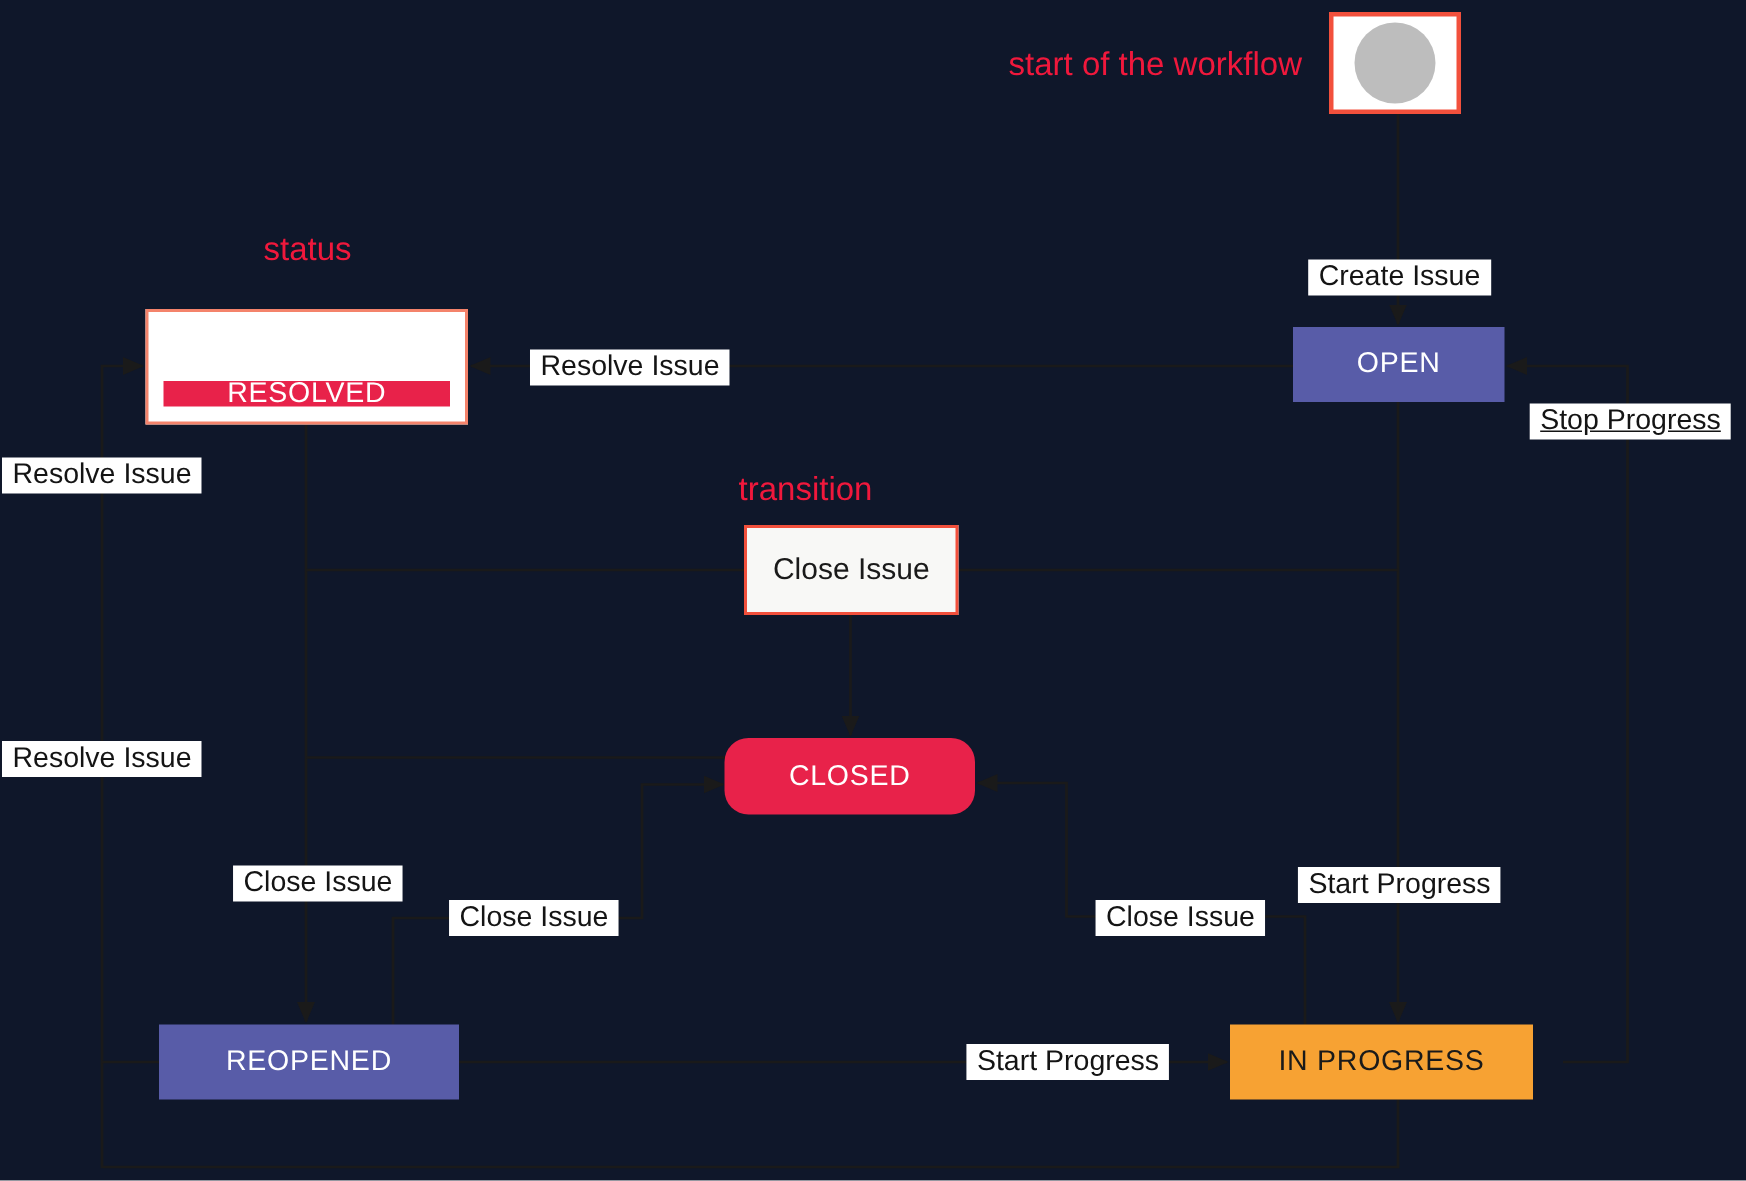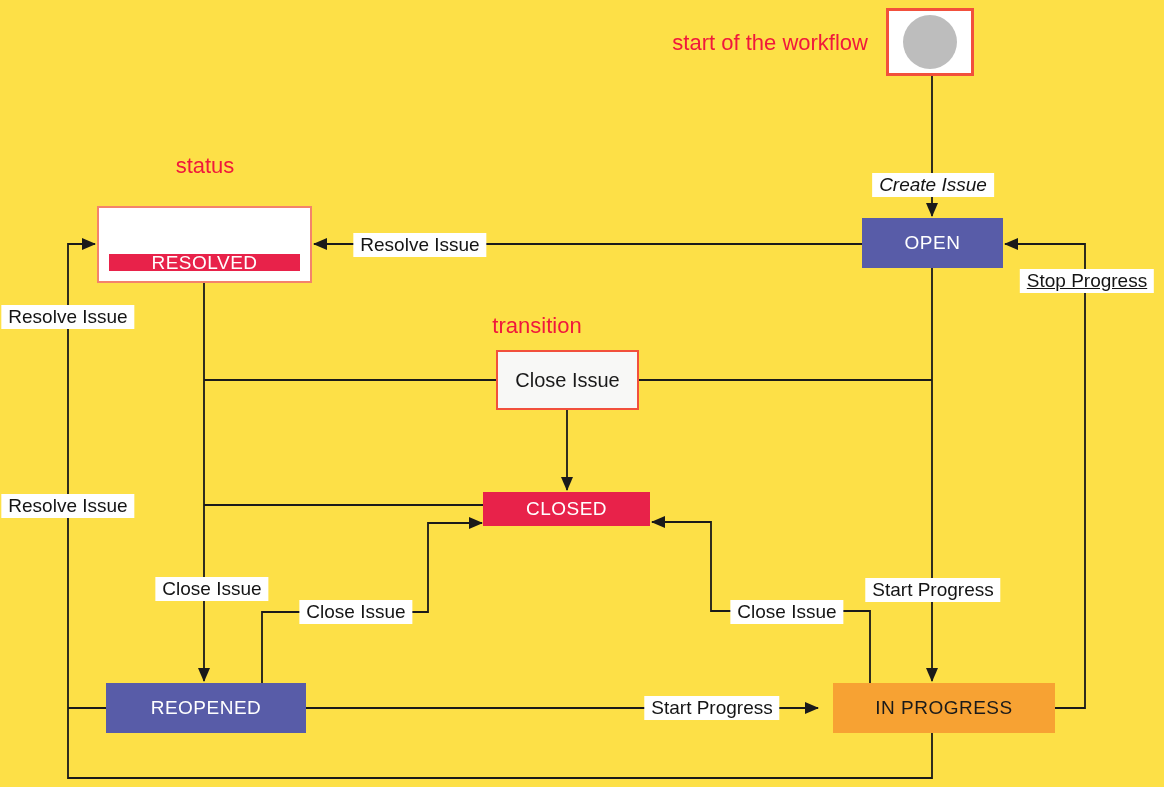--- a/index.html
+++ b/index.html
@@ -1,20 +1,20 @@
 <!DOCTYPE html>
 <html style="--state-blue: #585ca8; --state-red: #e8224a; --state-orange: #f7a233; --highlight-border: #f2503c; --resolved-outline: #f4836b; --annotation-red: #f0183c; --line-black: #1a1a1a; --start-circle-gray: #bdbdbd;"><head>
 <meta charset="utf-8">
 <style>
   html, body { margin: 0; padding: 0; background: #fff; }
   .canvas {
     position: relative;
     width: 1164px;
     height: 787px;
-    background: #fde047;
+    background: #0f172a;
     font-family: "Liberation Sans", sans-serif;
     overflow: hidden;
   }
   svg.wires { position: absolute; left: 0; top: 0; z-index: 1; }
   .wire { fill: none; stroke: var(--line-black, #1a1a1a); stroke-width: 1.8px; }
   .arrowhead { fill: var(--line-black, #1a1a1a); }
 
   .node {
     position: absolute;
     display: flex;
@@ -86,23 +86,23 @@
     transform: translate(-50%, -50%);
     background: #ffffff;
     padding: 1px 7px;
     font-size: 19px;
     color: #141414;
     white-space: nowrap;
     z-index: 2;
   }
 
   .box-open       { left: 862px; top: 218px; width: 141px; height: 50px; }
-  .box-closed     { left: 483px; top: 492px; width: 167px; height: 34px; }
+  .box-closed     { left: 483px; top: 492px; width: 167px; height: 51px; border-radius: 16px; }
   .box-reopened   { left: 106px; top: 683px; width: 200px; height: 50px; }
-  .box-inprogress { left: 820px; top: 683px; width: 222px; height: 50px; margin-left: 13px; }
+  .box-inprogress { left: 820px; top: 683px; width: 202px; height: 50px; }
 </style>
 </head>
 <body>
 
 <div class="canvas">
 
   <svg class="wires" width="1164" height="787" viewBox="0 0 1164 787" aria-hidden="true">
     <defs>
       <marker id="arrow" markerUnits="userSpaceOnUse" markerWidth="16" markerHeight="14" refX="13" refY="6" orient="auto">
         <path class="arrowhead" d="M0,0 L14,6 L0,12 Z"></path>
@@ -152,21 +152,21 @@
 
   <div class="annotation centered" style="left: 537px; top: 313px;">transition</div>
   <div class="transition-box">Close Issue</div>
 
   <div class="node state red box-closed">CLOSED</div>
 
   <div class="node state blue box-reopened">REOPENED</div>
 
   <div class="node state orange box-inprogress">IN PROGRESS</div>
 
-  <div class="edge-label" style="left: 933px; top: 185px; font-style: italic;">Create Issue</div>
+  <div class="edge-label" style="left: 933px; top: 185px;">Create Issue</div>
   <div class="edge-label" style="left: 420px; top: 245px;">Resolve Issue</div>
   <div class="edge-label" style="left: 1087px; top: 281px; text-decoration: underline;">Stop Progress</div>
   <div class="edge-label" style="left: 68px; top: 317px;">Resolve Issue</div>
   <div class="edge-label" style="left: 68px; top: 506px;">Resolve Issue</div>
   <div class="edge-label" style="left: 212px; top: 589px;">Close Issue</div>
   <div class="edge-label" style="left: 356px; top: 612px;">Close Issue</div>
   <div class="edge-label" style="left: 787px; top: 612px;">Close Issue</div>
   <div class="edge-label" style="left: 933px; top: 590px;">Start Progress</div>
   <div class="edge-label" style="left: 712px; top: 708px;">Start Progress</div>
 

